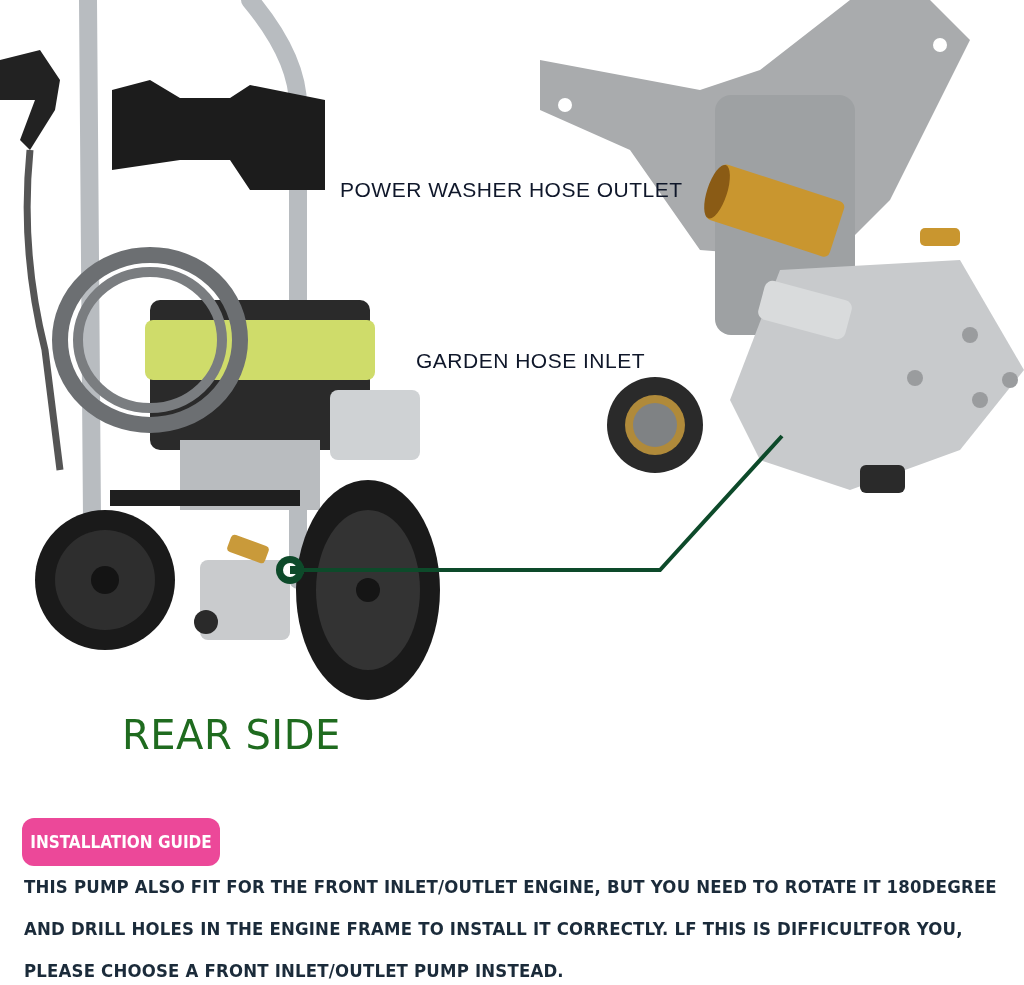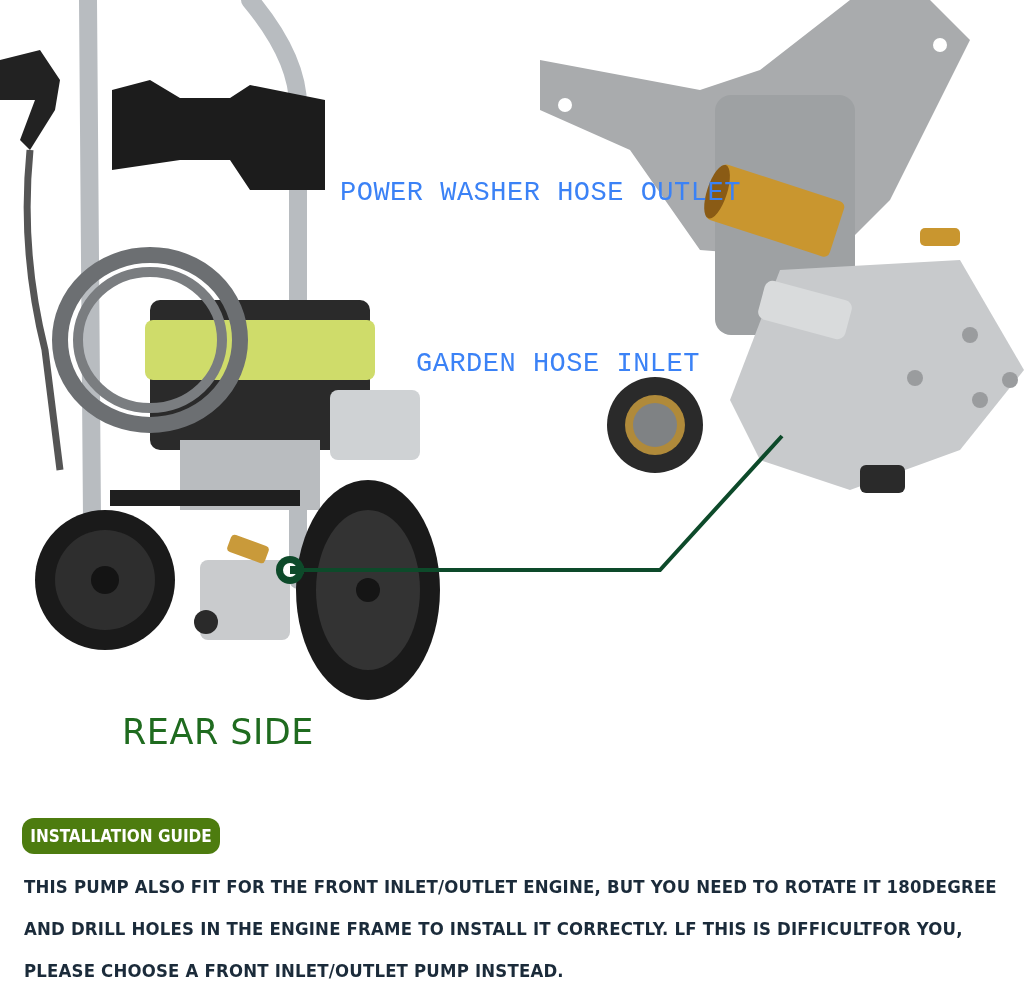--- a/index.html
+++ b/index.html
@@ -1,20 +1,20 @@
 <!DOCTYPE html>
 <html><head>
 <meta charset="utf-8">
 <style>
   html, body { margin:0; padding:0; background:#ffffff; }
   body { width:1024px; height:985px; position:relative; overflow:hidden; font-family:"DejaVu Sans", sans-serif; }
   .abs { position:absolute; }
-  .label { font-family:Liberation Mono, monospace; color:#3b82f6; font-size:27px; letter-spacing:0.5px; white-space:nowrap; }
-  .rear { font-family:"DejaVu Sans", sans-serif; color:#1f6b1f; font-size:35px; letter-spacing:0.5px; }
-  .badge { left:22px; top:818px; width:198px; height:36px; background:#4d7c0f; border-radius:12px; color:#fff;
+  .label { font-family:Liberation Sans, sans-serif; color:#0f172a; font-size:21px; letter-spacing:0.5px; white-space:nowrap; }
+  .rear { font-family:"DejaVu Sans", sans-serif; color:#1f6b1f; font-size:40px; letter-spacing:0.5px; }
+  .badge { left:22px; top:818px; width:198px; height:48px; background:#ec4899; border-radius:12px; color:#fff;
            font-family:"DejaVu Sans Condensed","DejaVu Sans", sans-serif; font-weight:bold; font-size:17px;
            display:flex; align-items:center; justify-content:center; transform-origin:left; }
   .guide-line { left:24px; font-family:"DejaVu Sans", sans-serif; font-weight:bold; color:#1b2b3a; font-size:18px; letter-spacing:0.2px; white-space:nowrap; transform:scaleX(0.92); transform-origin:left; }
 </style>
 </head>
 <body>
 
 <svg class="abs" style="left:0;top:0" width="460" height="710" viewBox="0 0 460 710">
 
   <path d="M88 0 L92 520" stroke="#b8bcc0" stroke-width="18" fill="none" stroke-linecap="round"></path>

